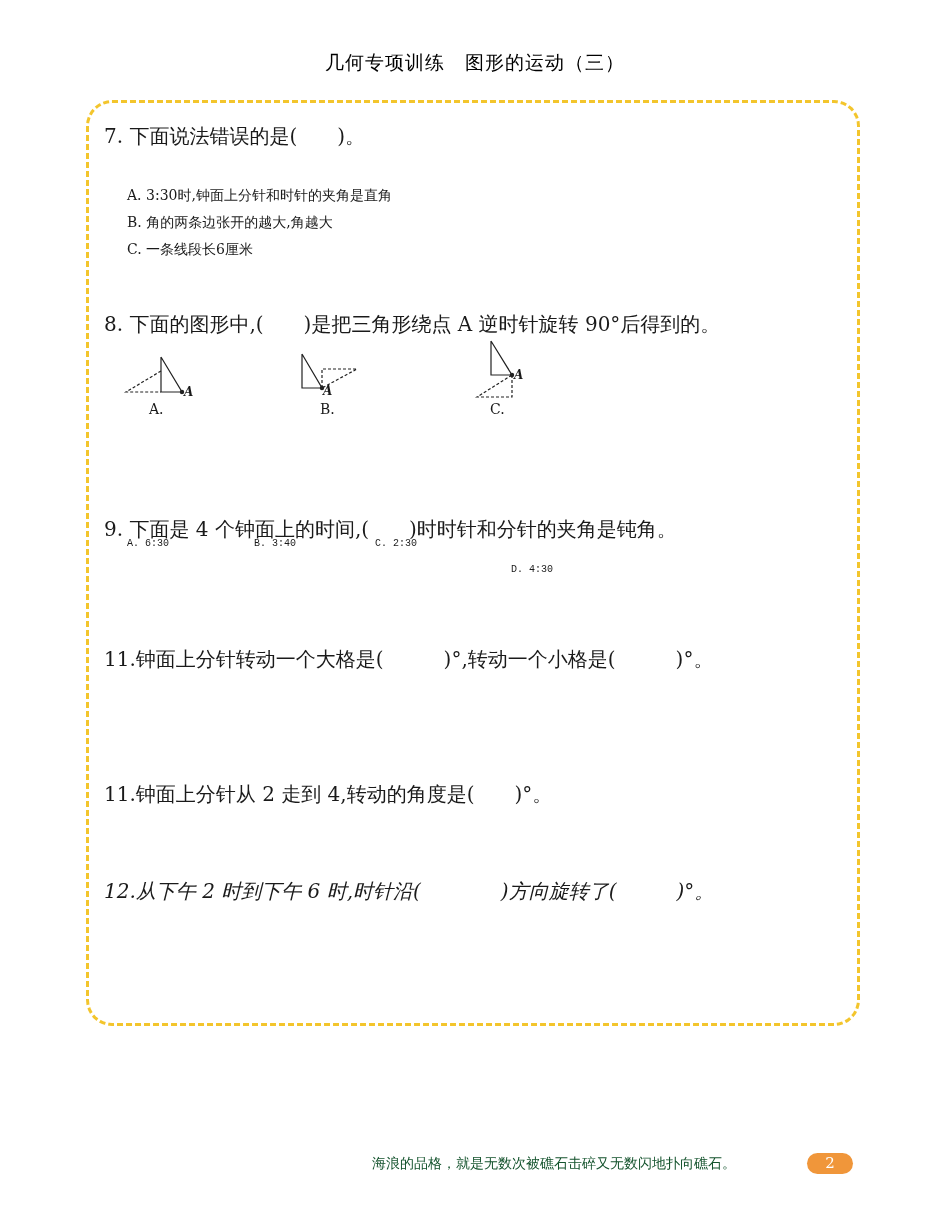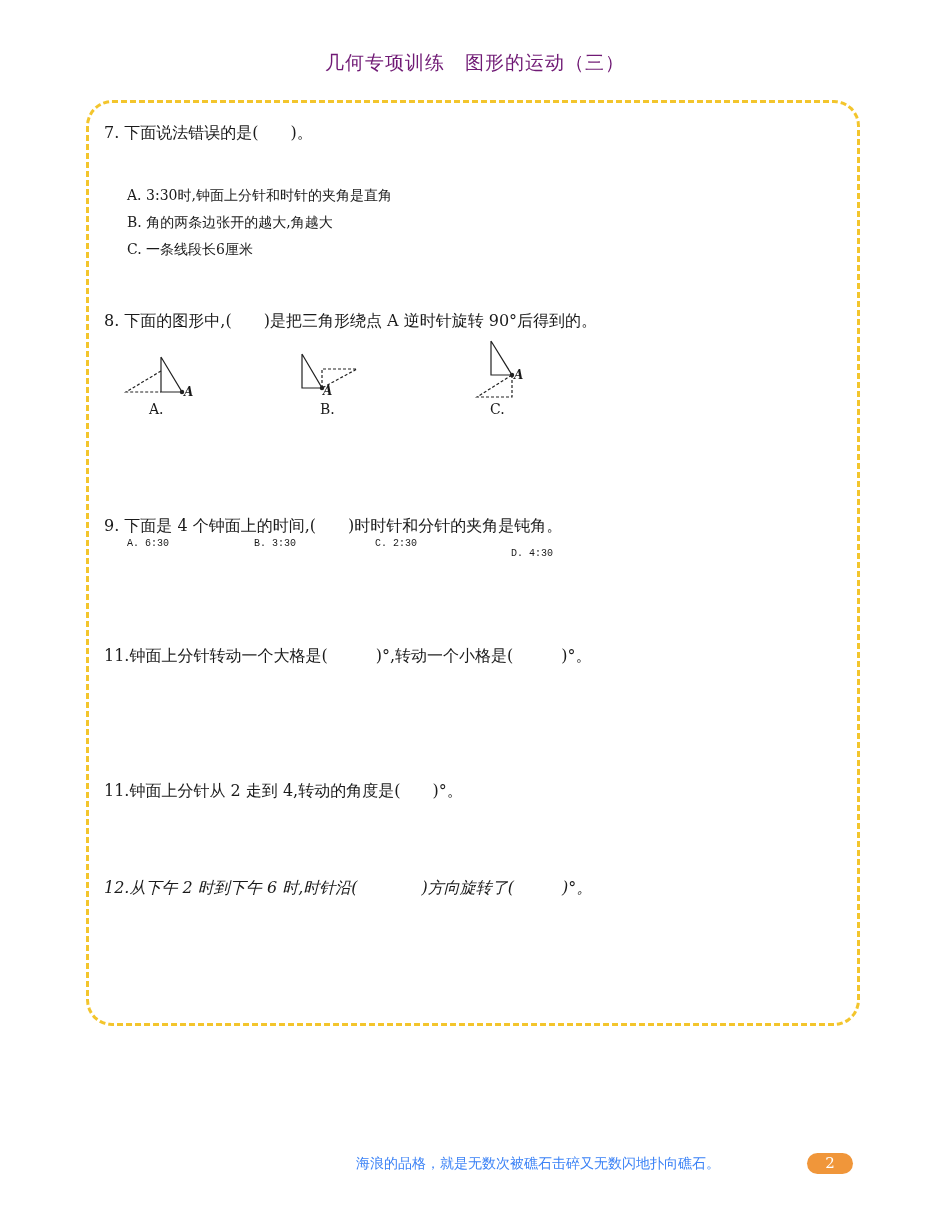--- a/index.html
+++ b/index.html
@@ -3,32 +3,32 @@
   <meta charset="utf-8">
   <style>
     html, body { margin: 0; padding: 0; }
     body {
       width: 950px; height: 1230px; background: #ffffff; position: relative;
       font-family: "DejaVu Serif", "Liberation Serif", serif; color: #1a1a1a;
       overflow: hidden;
     }
     .header-title {
       position: absolute; top: 50px; left: 0; width: 950px; text-align: center;
-      font-size: 19px; color: #701a75; letter-spacing: 1px;
+      font-size: 19px; color: #000000; letter-spacing: 1px;
     }
     .frame {
       position: absolute; left: 86px; top: 100px; width: 774px; height: 926px;
       border: 3px dashed #F3C52C; border-radius: 26px; box-sizing: border-box;
     }
-    .q { position: absolute; left: 104px; font-size: 16px; white-space: nowrap; }
+    .q { position: absolute; left: 104px; font-size: 20px; white-space: nowrap; }
     .opt { position: absolute; left: 127px; font-size: 14px; white-space: nowrap; margin-top: 36px; }
     .opt-row { position: absolute; font-size: 10px; white-space: nowrap; font-family: Liberation Mono, monospace; }
     .fig-label { position: absolute; font-size: 14px; }
     svg.figs { position: absolute; left: 0; top: 0; }
-    .footer-text { position: absolute; left: 356px; top: 1155px; font-size: 14px; color: #3b82f6; }
+    .footer-text { position: absolute; left: 372px; top: 1155px; font-size: 14px; color: #14532d; }
     .page-badge {
       position: absolute; left: 807px; top: 1153px; width: 46px; height: 21px;
       background: #F0963A; border-radius: 11px; color: #fff; font-size: 15px;
       text-align: center; line-height: 21px;
     }
   </style>
 </head>
 <body>
 
 <div class="header-title">几何专项训练　图形的运动（三）</div>
@@ -61,23 +61,23 @@
 </svg>
 <div class="fig-label" style="left:184px; top:385px; font-size:12px; font-style:italic; font-weight:bold;">A</div>
 <div class="fig-label" style="left:323px; top:384px; font-size:12px; font-style:italic; font-weight:bold;">A</div>
 <div class="fig-label" style="left:514px; top:368px; font-size:12px; font-style:italic; font-weight:bold;">A</div>
 <div class="fig-label" style="left:149px; top:401px;">A.</div>
 <div class="fig-label" style="left:320px; top:401px;">B.</div>
 <div class="fig-label" style="left:490px; top:401px;">C.</div>
 
 <div class="q" style="top:508px;margin-top:8px;">9.  下面是 4 个钟面上的时间,(　　)时时针和分针的夹角是钝角。</div>
 <div class="opt-row" style="left:127px; top:538px;">A. 6:30</div>
-<div class="opt-row" style="left:254px; top:538px;">B.  3:30</div>
+<div class="opt-row" style="left:254px; top:538px;">B.  3:40</div>
 <div class="opt-row" style="left:375px; top:538px;">C.  2:30</div>
-<div class="opt-row" style="left:511px; top:548px;">D.  4:30</div>
+<div class="opt-row" style="left:511px; top:564px;">D.  4:30</div>
 
 <div class="q" style="top:646px;">11.钟面上分针转动一个大格是(　　　)°,转动一个小格是(　　　)°。</div>
 
 <div class="q" style="top:781px;">11.钟面上分针从 2 走到 4,转动的角度是(　　)°。</div>
 
 <div class="q" style="top:878px;font-style:italic;">12.从下午 2 时到下午 6 时,时针沿(　　　　)方向旋转了(　　　)°。</div>
 
 <div class="footer-text">海浪的品格，就是无数次被礁石击碎又无数闪地扑向礁石。</div>
 <div class="page-badge">2</div>
 

